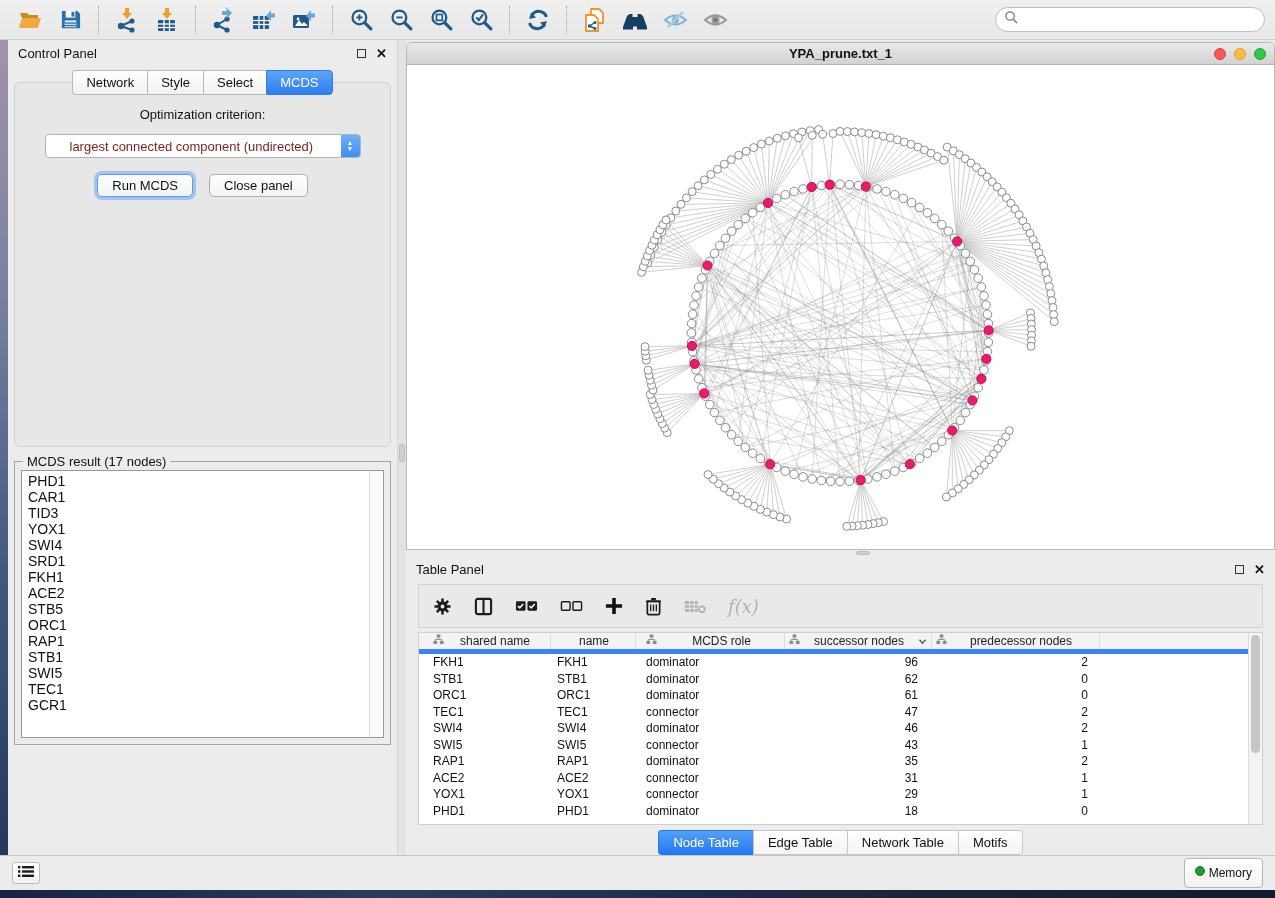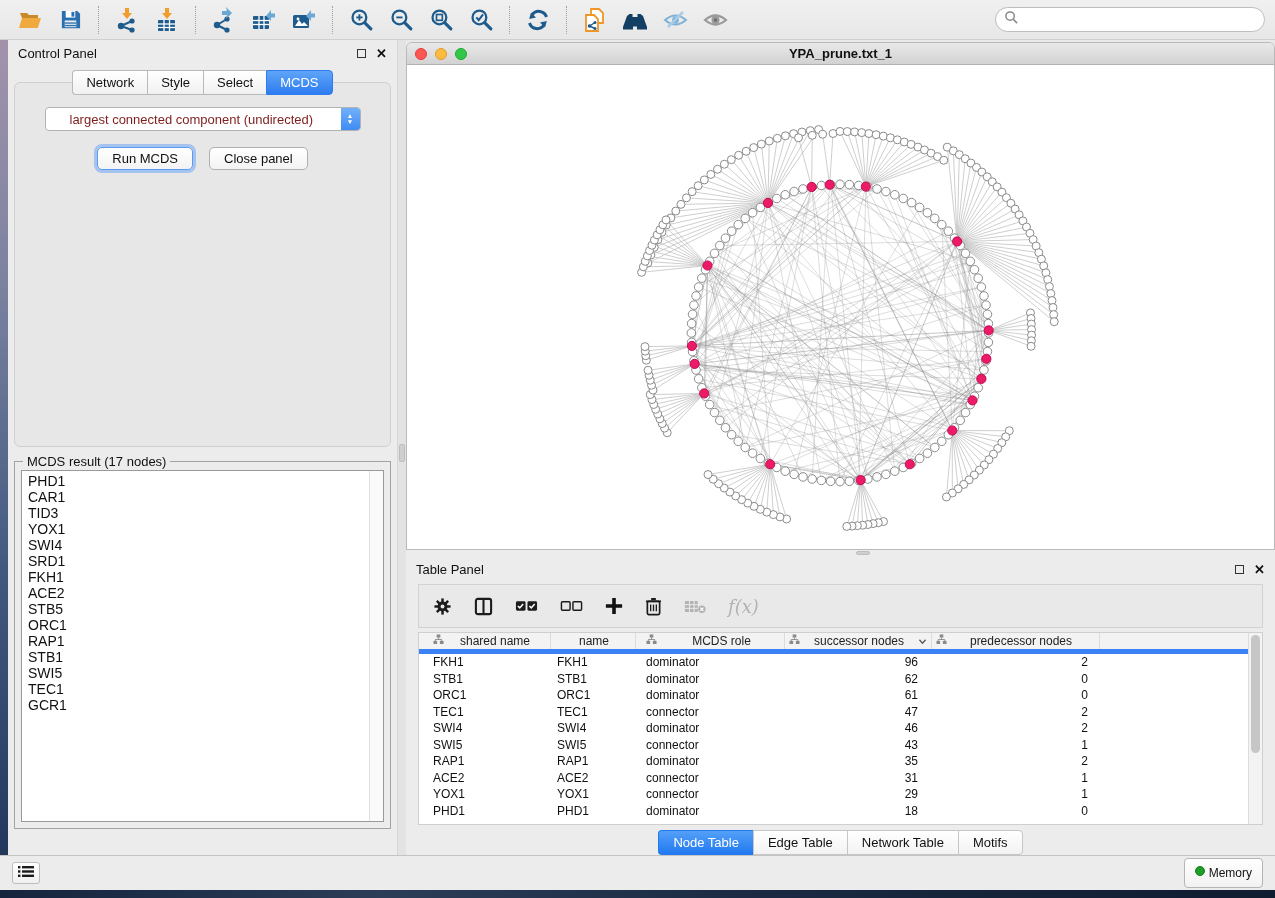--- a/index.html
+++ b/index.html
@@ -30,33 +30,33 @@
   .cp-tab.sel{background:linear-gradient(#5ea5f8,#2e7cf0);color:#fff;border-color:#2e7cf0;}
   .cp-card{margin:-13px 6px 0 6px;border:1px solid #cfcfcf;border-radius:6px;background:#e7e7e7;padding-top:24px;height:365px;}
   .opt-label{text-align:center;font-size:13px;color:#111;margin-bottom:12px;}
   .selectbox{display:flex;align-items:center;width:316px;margin:0 auto;height:24px;background:#fff;border:1px solid #b3b3b3;border-radius:4px;overflow:hidden;}
   .selectbox .sel-text{flex:1;font-size:13px;padding:0 24px;color:#7f1d1d;white-space:nowrap;}
   .stepper{width:19px;height:24px;background:linear-gradient(#74b2f9,#3c8af4);display:flex;flex-direction:column;align-items:center;justify-content:center;color:#fff;}
   .stepper span{font-size:6.5px;line-height:6px;}
   .btn-row{display:flex;justify-content:center;gap:16px;margin-top:16px;}
   .mbtn{font-size:13px;padding:3px 14px;background:linear-gradient(#ffffff,#f3f3f3);border:1px solid #b0b0b0;border-radius:5px;color:#111;}
   .mbtn.focused{border-color:#5c9bf2;box-shadow:0 0 0 3px rgba(110,165,245,.55);}
-  .groupbox{margin:14px 6px 0 6px;border:1px solid #a2a2a2;position:relative;height:368px;background:#ececec;}
+  .groupbox{margin:14px 6px 0 6px;border:1px solid #a2a2a2;position:relative;height:284px;background:#ececec;}
   .groupbox .legend{position:absolute;top:-8px;left:8px;background:#ececec;padding:0 4px;font-size:13px;color:#111;}
   .listbox{position:absolute;inset:8px 6px 6px 6px;background:#fff;border:1px solid #9a9a9a;display:flex;}
   .list-items{flex:1;padding:2px 0 0 6px;overflow:hidden;}
   .list-item{font-size:14px;line-height:16px;color:#111;}
   .list-scroll{width:14px;background:#fafafa;border-left:1px solid #e0e0e0;}
   
   .vsplit{width:8px;background:#e3e3e3;position:relative;}
   .vsplit .handle{position:absolute;top:404px;left:1px;width:6px;height:18px;background:#cfcfcf;border:1px solid #bdbdbd;border-radius:2px;}
   .right-col{flex:1;display:flex;flex-direction:column;background:#e9e9e9;}
   
   .net-window{margin-top:2px;border:1px solid #b9b9b9;border-radius:6px 6px 0 0;overflow:hidden;}
-  .net-titlebar{height:22px;background:linear-gradient(#e9e9e9,#d2d2d2);border-bottom:1px solid #b3b3b3;display:flex;align-items:center;position:relative;padding:0 8px;}
+  .net-titlebar{height:22px;background:linear-gradient(#e9e9e9,#d2d2d2);border-bottom:1px solid #b3b3b3;display:flex;align-items:center;position:relative;padding:0 8px;justify-content:flex-end;}
   .lights{display:flex;gap:8px;}
   .light{width:12px;height:12px;border-radius:50%;}
   .light.red{background:#fc5753;border:1px solid #df3e3a;}
   .light.yellow{background:#fdbc40;border:1px solid #de9b2d;}
   .light.green{background:#33c748;border:1px solid #1da634;}
   .net-title{position:absolute;left:0;right:0;text-align:center;font-size:13px;font-weight:bold;color:#111;}
   .net-canvas{height:494px;background:#fff;}
   .hsplit{height:6px;background:#ececec;position:relative;}
   .hsplit .handle{position:absolute;left:450px;top:1px;width:14px;height:4px;background:#cfcfcf;border:1px solid #bdbdbd;border-radius:2px;}
   
@@ -305,20 +305,21 @@
           <span class="ph-close">✕</span>
         </span>
       </div>
       <div class="cp-tabs">
         <div class="cp-tab">Network</div>
         <div class="cp-tab">Style</div>
         <div class="cp-tab">Select</div>
         <div class="cp-tab sel">MCDS</div>
       </div>
       <div class="cp-card">
+        <div class="opt-label">Optimization criterion:</div>
         <div class="selectbox">
           <span class="sel-text">largest connected component (undirected)</span>
           <span class="stepper">
               <span>▲</span>
               <span>▼</span>
             </span>
         </div>
         <div class="btn-row">
           <button class="mbtn focused">Run MCDS</button>
           <button class="mbtn">Close panel</button>

